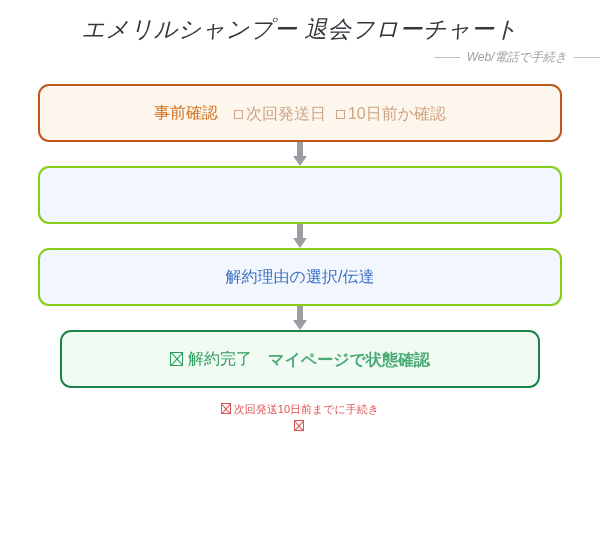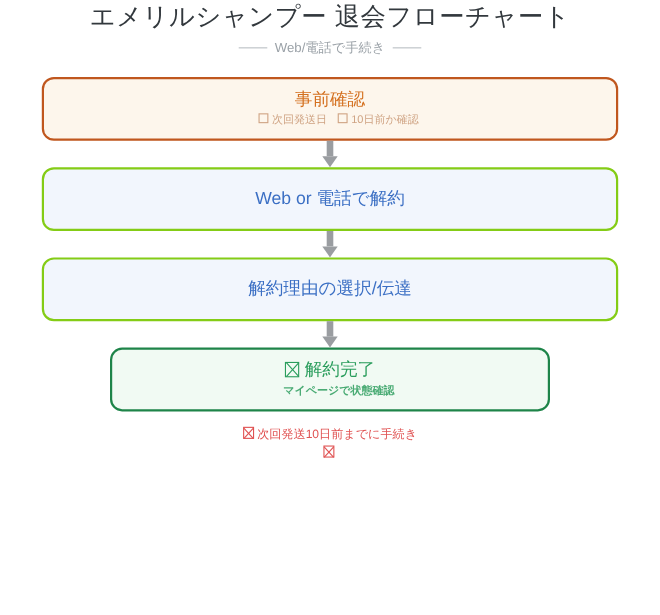--- a/index.html
+++ b/index.html
@@ -16,36 +16,37 @@
   }
   .page {
     position: relative;
     width: 600px;
     height: 559px;
     box-sizing: border-box;
   }
 
   
   .header {
-    padding-top: 0;
+    padding-top: 14px;
     text-align: center;
+    font-style: italic;
   }
   .page-title {
     font-size: 23px;
     font-weight: 400;
     color: #32383d;
     letter-spacing: 0.5px;
     line-height: 30px;
     margin: 0;
   }
   .subtitle-row {
     margin-top: 5px;
     display: flex;
     align-items: center;
-    justify-content: center;
+    justify-content: flex-end;
     gap: 7px;
   }
   .sub-dash {
     display: block;
     width: 26px;
     height: 1px;
     background: #b9bfc4;
   }
   .page-subtitle {
     font-size: 12px;
@@ -63,49 +64,48 @@
   }
 
   .node {
     box-sizing: border-box;
     width: 524px;
     height: 58px;
     border-radius: 11px;
     border: 2px solid #84cc16;
     background: #f2f6fd;
     display: flex;
-    flex-direction: column;
     align-items: center;
     justify-content: center;
   }
   .node-title {
     font-size: 16px;
     font-weight: 400;
     line-height: 20px;
     color: #3b6fc4;
     white-space: nowrap;
   }
   .node-sub {
     margin-top: 2px;
-    font-size: 10px;
+    font-size: 16px;
     line-height: 14px;
     color: #4a7bcc;
     white-space: nowrap;
     padding-left: 16px;
   }
 
   .node.is-warning {
     border-color: #c0571e;
     background: #fdf6ec;
   }
   .node.is-warning .node-title { color: #d4701f; }
   .node.is-warning .node-sub   { color: #cfa383; }
 
   .node.is-success {
-    width: 400px;
+    width: 480px;
     border-color: #1e8449;
     background: #f1faf3;
   }
   .node.is-success .node-title { color: #2a9d5c; }
   .node.is-success .node-sub   { color: #4aab74; font-weight: bold; }
 
   
   .connector {
     width: 14px;
     height: 24px;
@@ -197,21 +197,20 @@
         <span class="checkbox"></span><span>次回発送日</span><span class="sub-gap"></span><span class="checkbox"></span><span>10日前か確認</span>
       </div>
     </div>
 
     <div class="connector">
       <span class="stem"></span>
       <span class="head"></span>
     </div>
 
     <div class="node">
-      <div class="node-title">Web or 電話で解約</div>
     </div>
 
     <div class="connector">
       <span class="stem"></span>
       <span class="head"></span>
     </div>
 
     <div class="node">
       <div class="node-title">解約理由の選択/伝達</div>
     </div>

